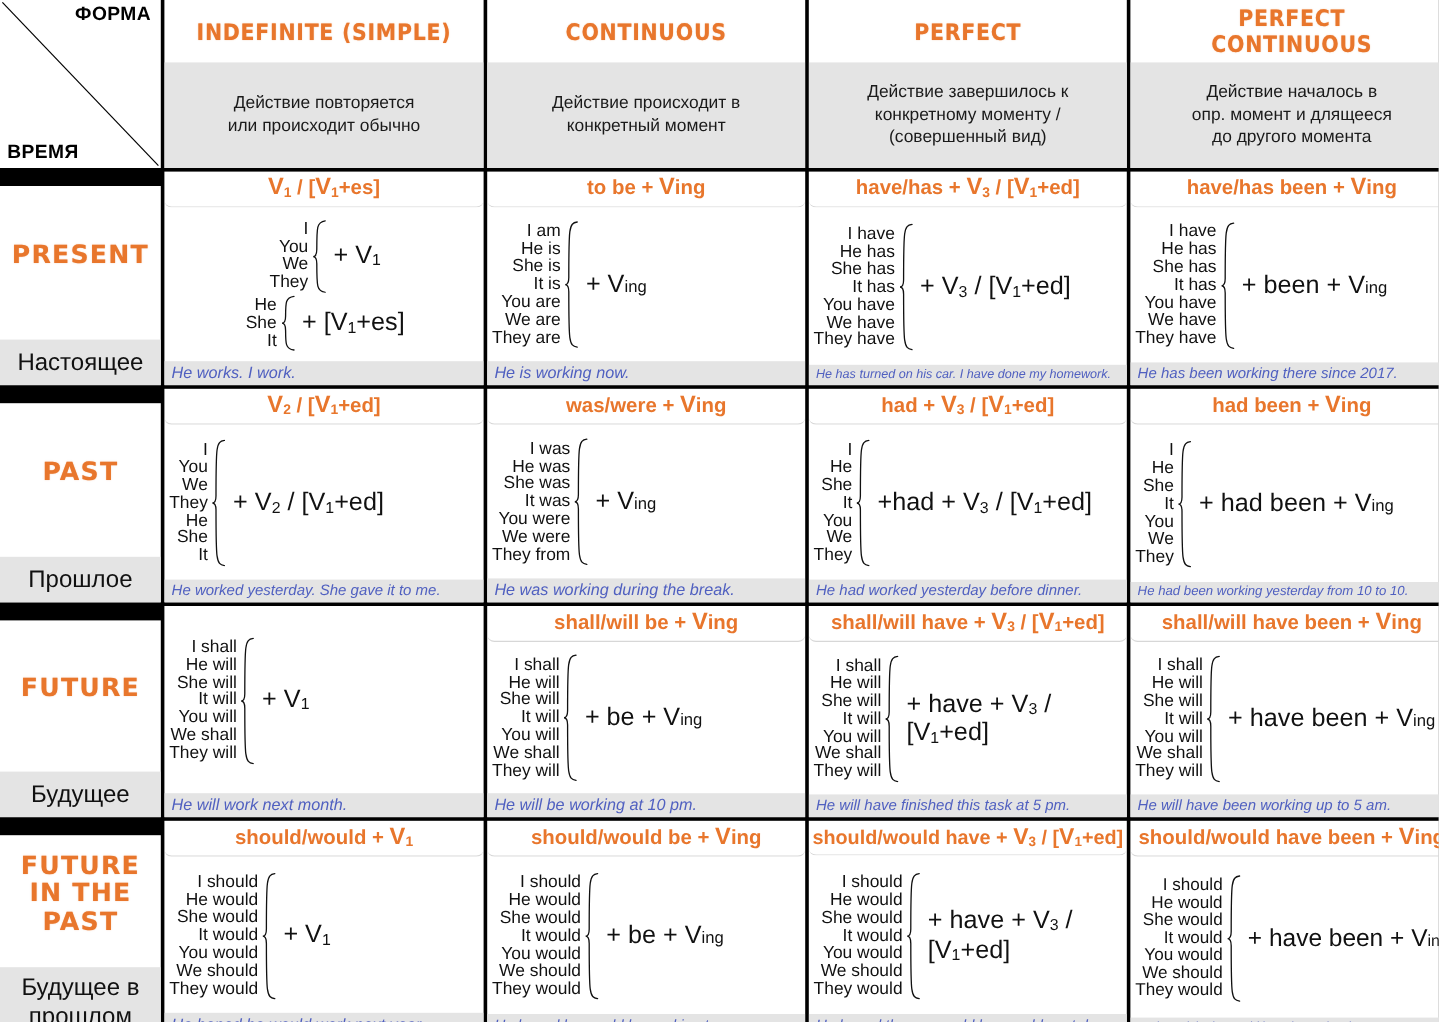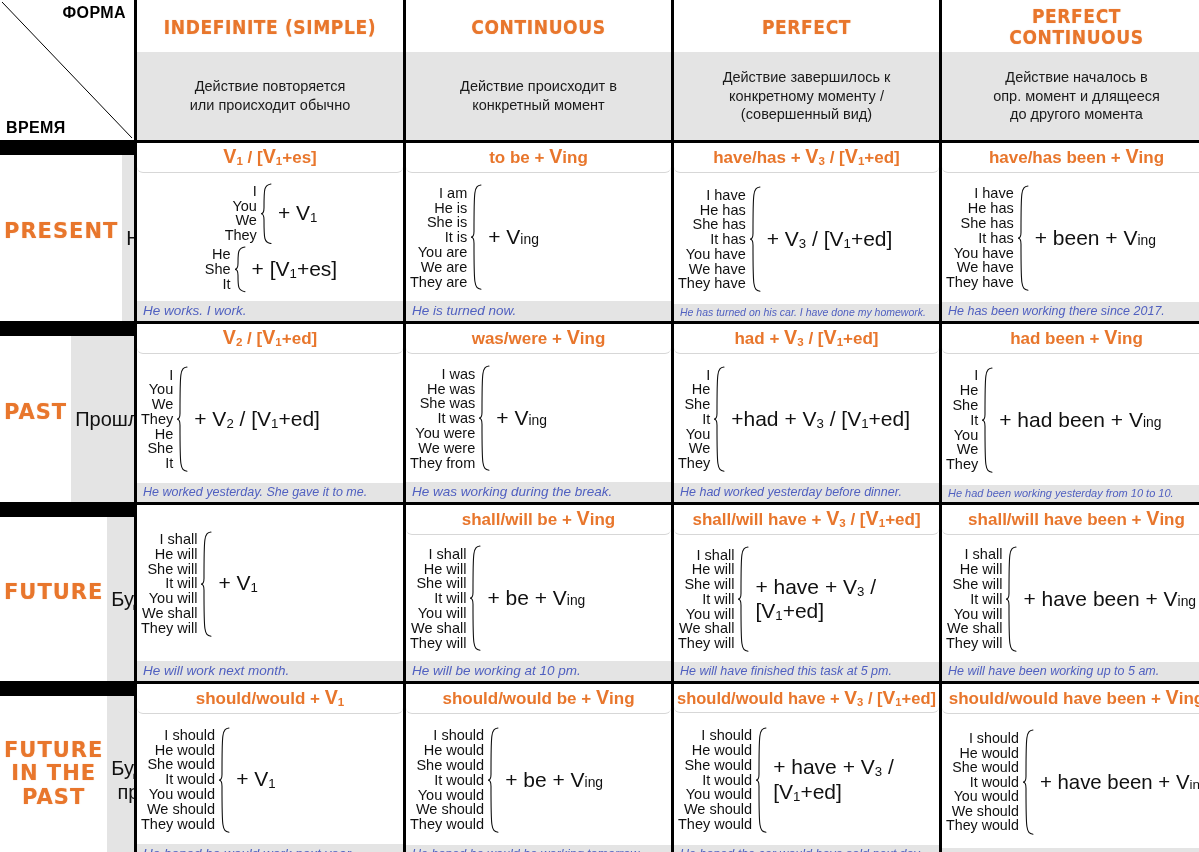--- a/index.html
+++ b/index.html
@@ -77,21 +77,21 @@
     text-align: center;
     padding: 4px 8px;
     font-size: 14.5px;
     color: #1a1a1a;
     line-height: 1.28;
     white-space: pre-line;
   }
 
   
   .tense {
-    display: flex; 
+    display: flex; flex-direction: column;
     background: #fff;
     margin-top: 12px;
   }
   .tense-en {
     flex: 1 1 auto;
     display: flex; align-items: center; justify-content: center;
     text-align: center;
     color: #E8762C;
     font-weight: bold;
     font-size: 21px;
@@ -286,21 +286,21 @@
               <span>They are</span>
             </div>
             <div class="brace">
               <svg width="13" height="106.3" viewBox="0 0 13 106.3">
                 <path d="M 11 1 C 4 2, 4 6, 4 47.15 C 4 51.15, 3 53.15, 1 53.15 C 3 53.15, 4 55.15, 4 59.15 C 4 100.3, 4 104.3, 11 105.3" fill="none" stroke="#111" stroke-width="1.1" stroke-linecap="round"></path>
               </svg>
             </div>
             <div class="tail">+ <span class="vbig">V</span><span class="ing">ing</span></div>
           </div>
         </div>
-        <div class="example sz-lg">He is turned now.</div>
+        <div class="example sz-lg">He is working now.</div>
       </div>
       <div class="cell fcell">
         <div class="formula-head">have/has + <span class="vbig">V</span><span class="sub">3</span> / [<span class="vbig">V</span><span class="sub">1</span>+ed]</div>
         <div class="formula-body">
           <div class="pron-group">
             <div class="pron-list">
               <span>I have</span>
               <span>He has</span>
               <span>She has</span>
               <span>It has</span>

